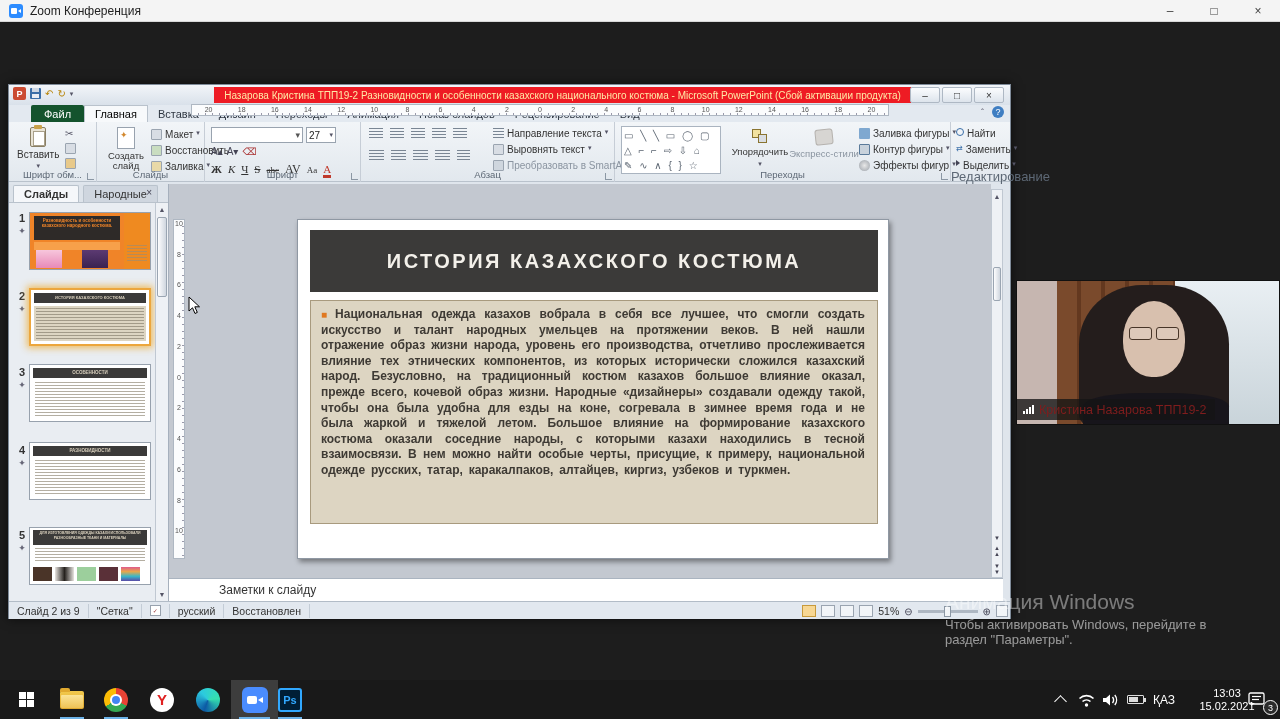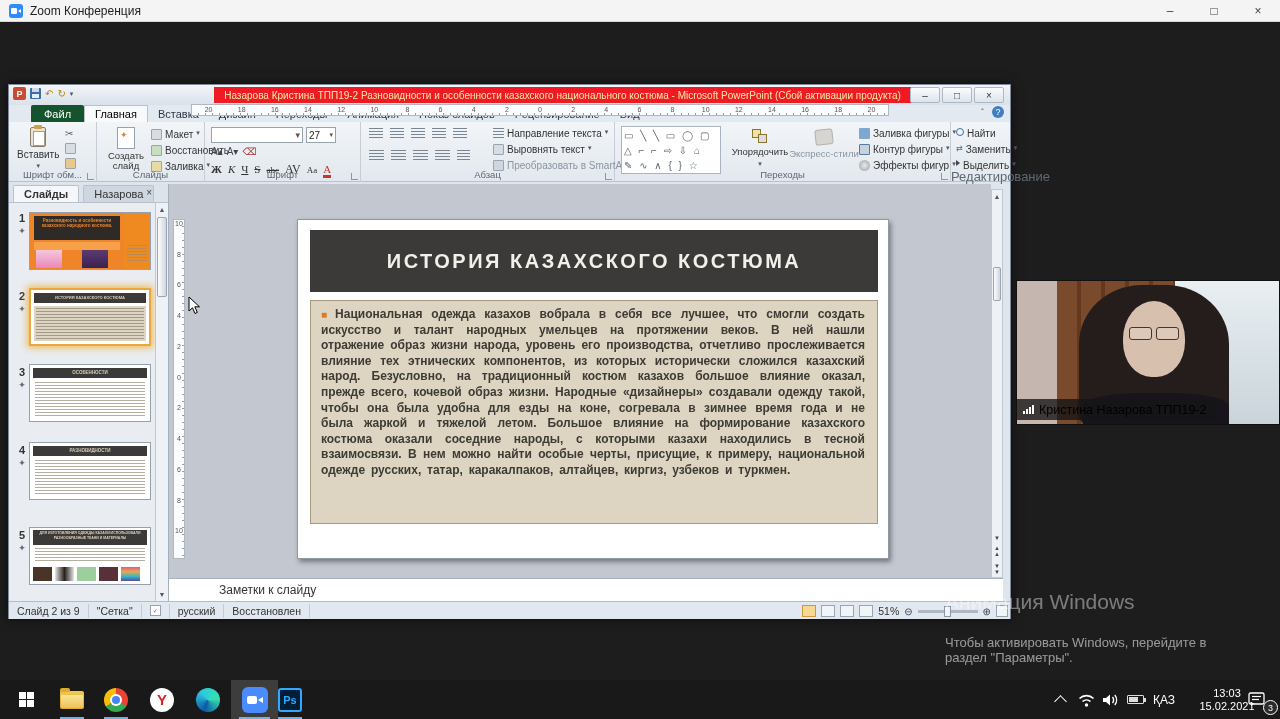--- a/index.html
+++ b/index.html
@@ -150,29 +150,29 @@
   #webcam{position:absolute;left:1016px;top:280px;width:264px;height:145px;background:#cfc8c2;overflow:hidden;border:1px solid #111}
   .cam-leftwall{position:absolute;left:0;top:0;width:40px;height:100%;background:#c6b6b0}
   .cam-door{position:absolute;left:40px;top:0;width:118px;height:100%;
     background:repeating-linear-gradient(90deg,#7a4a2c 0 20px,#63381f 20px 24px)}
   .cam-right{position:absolute;left:158px;top:0;width:106px;height:100%;background:linear-gradient(180deg,#e9eff3,#c9d4da)}
   .hair{position:absolute;left:62px;top:4px;width:150px;height:141px;background:#241d1c;border-radius:42% 42% 8% 8%}
   .face{position:absolute;left:106px;top:20px;width:62px;height:76px;background:#d8c0ae;border-radius:50% 50% 46% 46%}
   .glasses{position:absolute;left:112px;top:46px;width:50px;height:13px;display:flex;gap:4px}
   .glasses i{flex:1;border:1.5px solid #473528;border-radius:3px;background:rgba(255,255,255,.15)}
   .body-shirt{position:absolute;left:66px;top:112px;width:146px;height:33px;background:#17151b;border-radius:40% 40% 0 0}
-  .cam-label{position:absolute;left:0;bottom:4px;height:21px;background:rgba(20,20,20,.78);color:#000000;
+  .cam-label{position:absolute;left:0;bottom:4px;height:21px;background:rgba(20,20,20,.78);color:#7f1d1d;
     font-size:12.5px;display:flex;align-items:center;gap:5px;padding:0 9px 0 6px}
   .sigbars{display:flex;align-items:flex-end;gap:1px}
   .sigbars i{width:2px;background:#fff}
 
   
   #watermark{position:absolute;left:945px;top:590px;color:#9c9c9c}
   #watermark .wm-title{font-size:21px;color:rgba(255,255,255,.42)}
-  #watermark .wm-line{font-size:13px;color:rgba(255,255,255,.55);margin-top:21px}
+  #watermark .wm-line{font-size:13px;color:rgba(255,255,255,.55);margin-top:3px}
 
   
   #taskbar{position:absolute;left:0;top:680px;width:1280px;height:39px;background:#191919}
   .tb-slot{position:absolute;top:0;height:39px;display:flex;align-items:center;justify-content:center}
   .tb-slot.run::after{content:'';position:absolute;left:8px;right:8px;bottom:0;height:2px;background:#6cb2e8}
   .tb-slot.active{background:#3d3d3d}
   .win-logo{display:grid;grid-template-columns:7px 7px;grid-template-rows:7px 7px;gap:1px}
   .win-logo i{background:#fff}
   .folder{width:24px;height:18px;background:linear-gradient(#f2c94c,#e0a92f);border-radius:2px;position:relative}
   .folder::before{content:'';position:absolute;left:0;top:-3px;width:10px;height:4px;background:#e0a92f;border-radius:2px 2px 0 0}
@@ -421,21 +421,21 @@
               <span class="rlabel-caret">▾</span>
             </span>
         </div>
         <div class="rgroup-label" style="font-size:13px">Редактирование</div>
       </div>
     </div>
 
     <div id="leftpane">
       <div class="pane-tabs">
         <span class="pane-tab active">Слайды</span>
-        <span class="pane-tab">Назарова</span>
+        <span class="pane-tab">Народные</span>
         <span class="pane-close">×</span>
       </div>
 
       <span class="tnum" style="top:28px">1</span>
       <span class="tstar" style="top:42px">✦</span>
       <div class="thumb" style="top:28px;background:#f08428">
         <div style="position:absolute;left:4px;top:3px;width:86px;height:24px;background:#2e2a28;color:#f08428;font-size:4.5px;font-weight:bold;text-align:center;padding-top:2px">Разновидность и особенности казахского народного костюма.</div>
         <div style="position:absolute;left:4px;top:29px;width:86px;height:8px;background:#f7a04a"></div>
         <div style="position:absolute;left:6px;top:37px;width:26px;height:18px;background:linear-gradient(#f7c6dc,#e88ab8)"></div>
         <div style="position:absolute;left:52px;top:37px;width:26px;height:18px;background:linear-gradient(#5c3a72,#3a2250)"></div>

